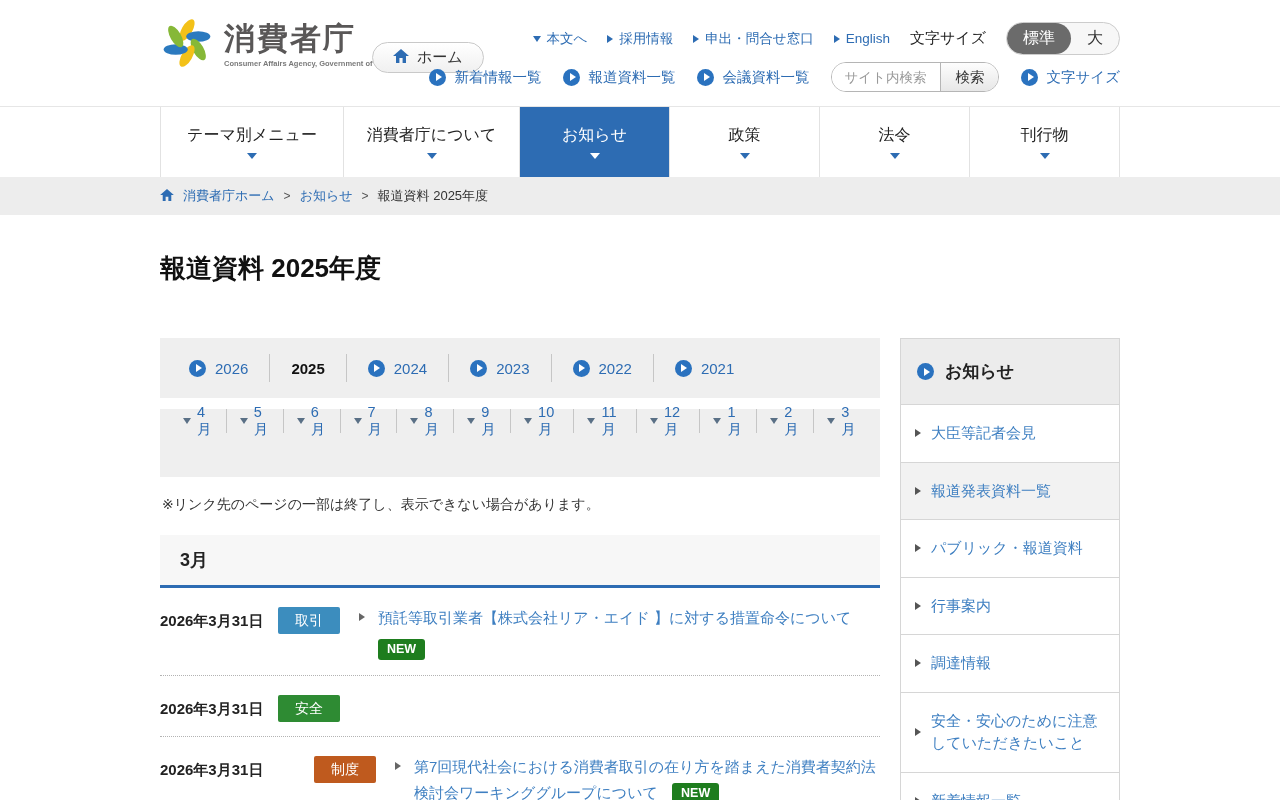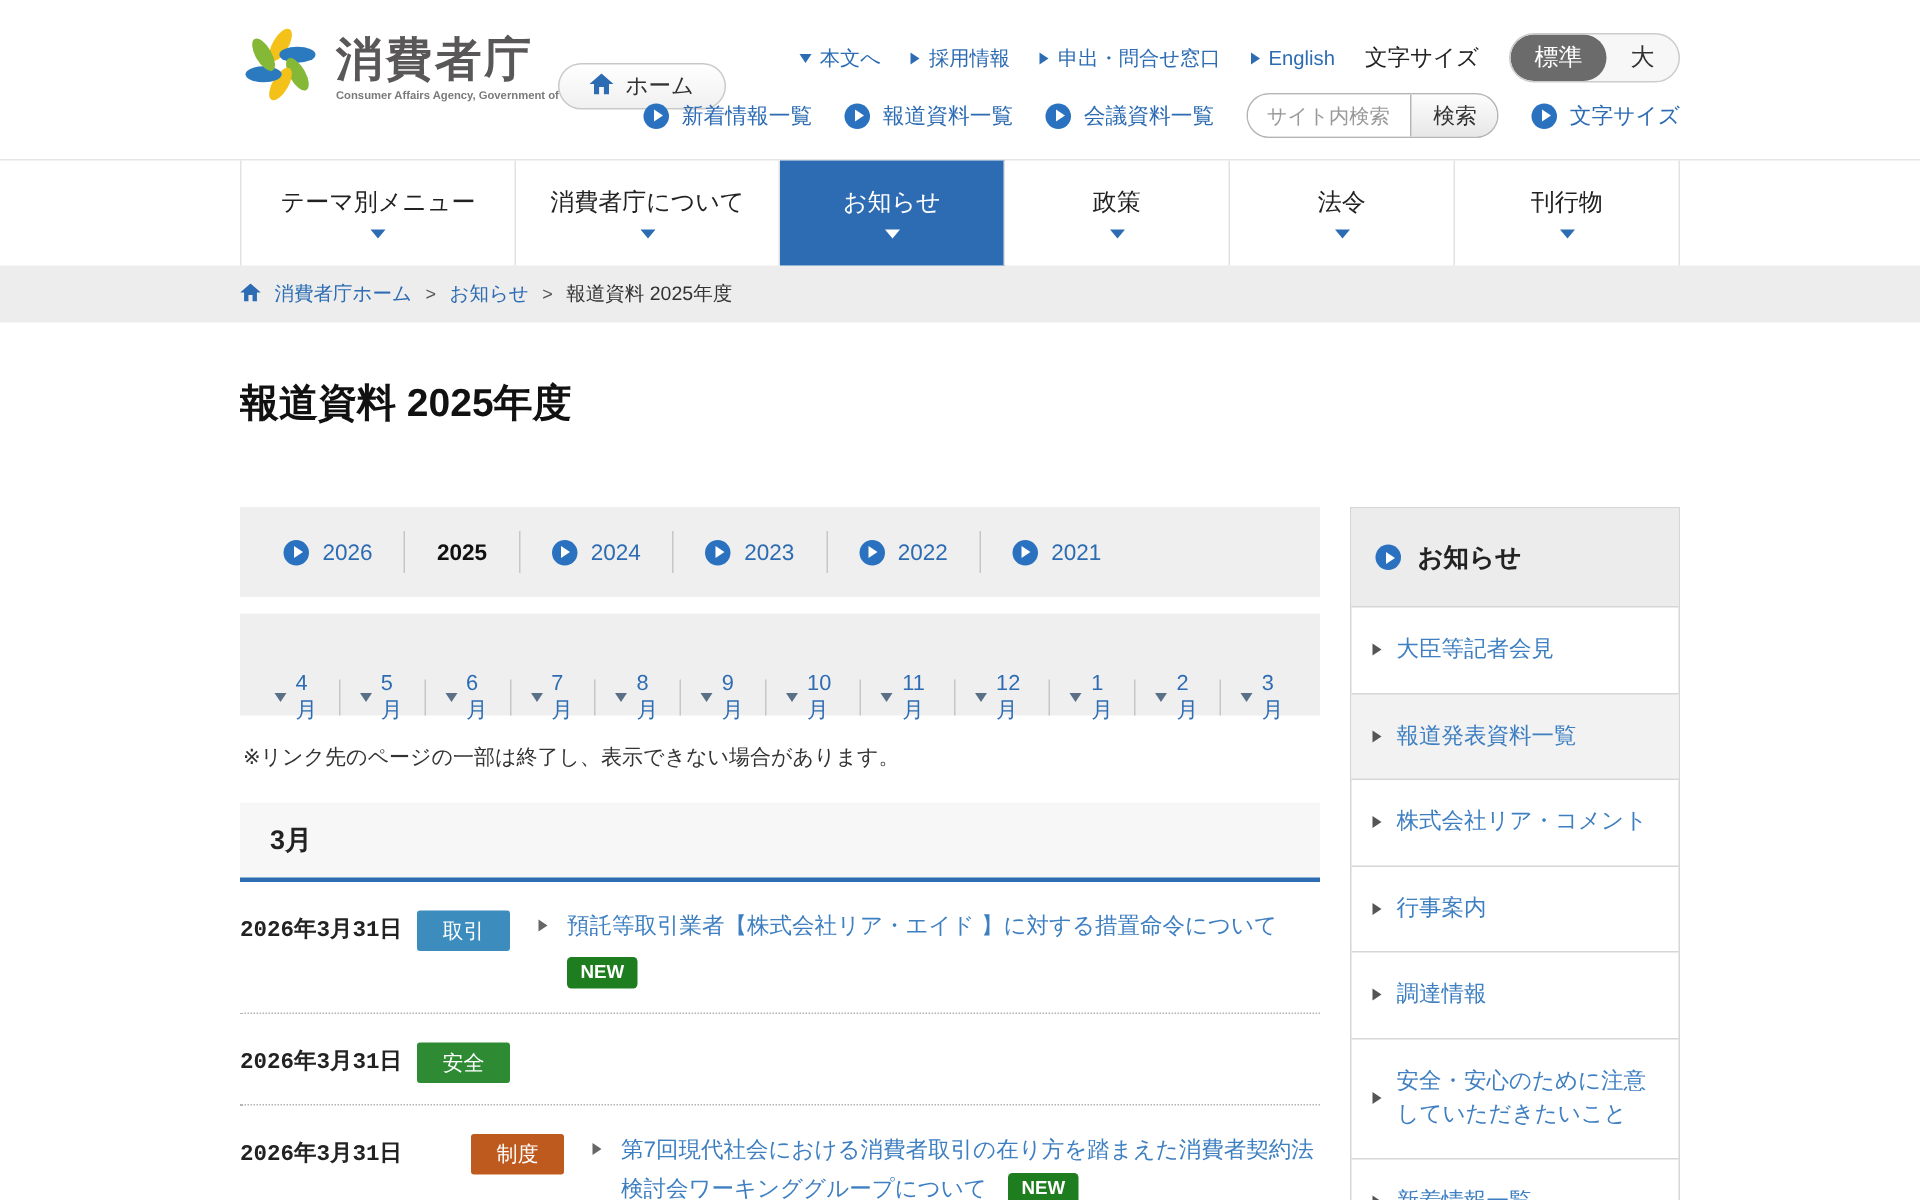--- a/index.html
+++ b/index.html
@@ -71,34 +71,34 @@
   .main { display:flex; gap:20px; width:960px; margin:52px 0 0 160px; align-items:flex-start; }
   .col-left { width:720px; flex:none; }
   .col-right { width:220px; flex:none; }
 
   .year-box { background:#efefef; height:60px; display:flex; align-items:center; padding:0 8px; }
   .year-item { display:inline-flex; align-items:center; gap:9px; padding:0 21px; height:28px;
     font-size:15px; color:#2d6cb3; border-right:1px solid #c6c6c6; }
   .year-item:last-child { border-right:none; }
   .year-item.current { color:#111; font-weight:bold; }
 
-  .month-box { background:#efefef; height:68px; margin-top:11px; display:flex; align-items:flex-end; padding:0 10px; }
+  .month-box { background:#efefef; height:68px; margin-top:11px; display:flex; align-items:flex-start; padding:0 10px; }
   .month-item { display:inline-flex; align-items:center; gap:6px; padding:0 13px; height:24px;
     font-size:14.5px; color:#2d6cb3; border-right:1px solid #c6c6c6; }
   .month-item:last-child { border-right:none; }
 
   .note { font-size:14px; color:#333; margin:19px 2px 21px; }
 
   .section-head { background:#f7f7f7; border-bottom:3px solid #2d6cb3; padding:13px 20px;
     font-size:18px; font-weight:bold; color:#222; }
 
   .news-row { display:flex; align-items:flex-start; padding:17px 0 14px;
     border-bottom:1px dotted #b3b3b3; font-size:15px; line-height:1.7; }
   .news-row:last-child { border-bottom:none; }
-  .news-date { flex:none; width:110px; font-weight:bold; color:#222; padding-top:3px; white-space:nowrap;font-family:Liberation Mono, monospace; }
+  .news-date { flex:none; width:110px; font-weight:bold; color:#222; padding-top:3px; white-space:nowrap; }
   .news-badge { flex:none; width:62px; height:27px; margin:2px 16px 0 8px; border-radius:2px;
     color:#fff; font-size:14px; display:flex; align-items:center; justify-content:center; }
   .cat-trade { background:#3c8dbe; } .cat-safety { background:#2e8b33; } .cat-system { background:#bf5a1e;margin-left:44px; }
   .news-body { flex:1; min-width:0; }
   .news-text { position:relative; padding-left:22px; }
   .news-text .tri-r { position:absolute; left:3px; top:8px; }
   .news-link { color:#3e7fc1; }
   .new-badge { display:inline-block; background:#1e7d1e; color:#fff; font-size:12.5px; font-weight:bold;
     padding:3px 9px; border-radius:3px; margin-left:10px; vertical-align:1px; line-height:1.2; }
   .new-line { margin:5px 0 0 22px; }
@@ -362,21 +362,21 @@
       <a class="sidebar-item">
         <span class="tri-r dark"></span>
         <span>大臣等記者会見</span>
       </a>
       <a class="sidebar-item current">
         <span class="tri-r dark"></span>
         <span>報道発表資料一覧</span>
       </a>
       <a class="sidebar-item">
         <span class="tri-r dark"></span>
-        <span>株式会社リア・コメント</span>
+        <span>パブリック・報道資料</span>
       </a>
       <a class="sidebar-item">
         <span class="tri-r dark"></span>
         <span>行事案内</span>
       </a>
       <a class="sidebar-item">
         <span class="tri-r dark"></span>
         <span>調達情報</span>
       </a>
       <a class="sidebar-item">

